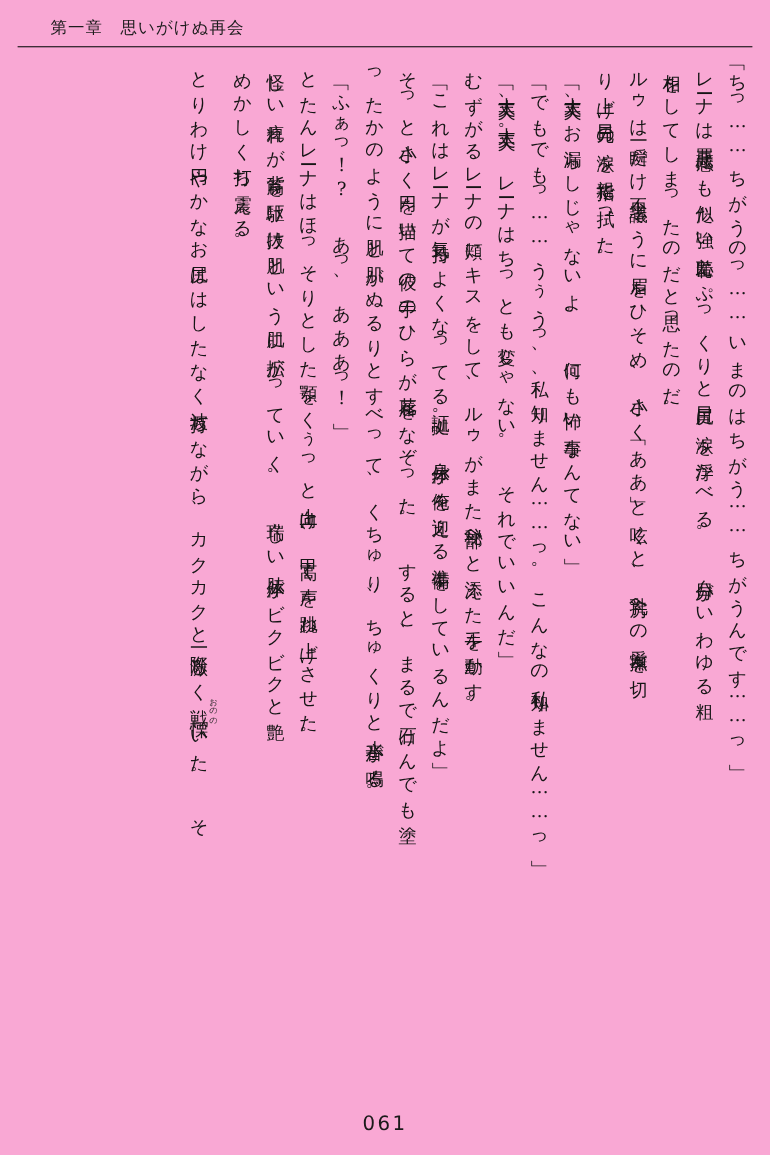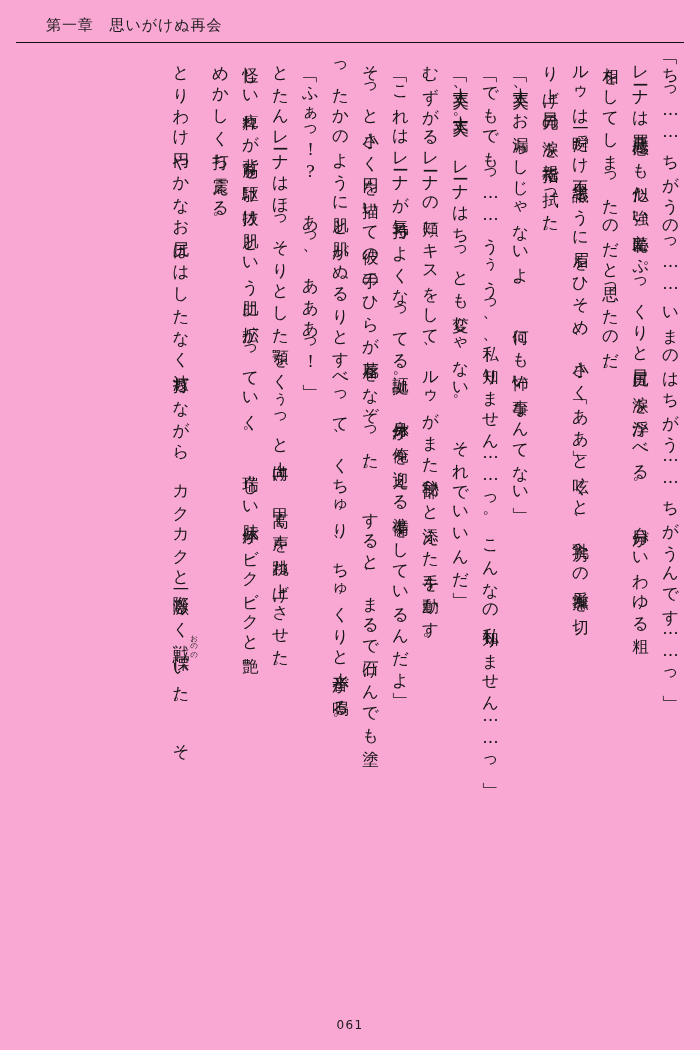--- a/index.html
+++ b/index.html
@@ -74,21 +74,21 @@
     font-size: 7.5px;
     letter-spacing: 0.02em;
     color: #222;
   }
   .page-number {
     position: absolute;
     bottom: 18px;
     left: 0;
     right: 0;
     text-align: center;
-    font-size: 12px;
+    font-size: 18px;
     letter-spacing: 0.12em;
     color: #1a1a1a;
     font-family: "DejaVu Sans", "Liberation Sans", sans-serif;
   }
 </style>
 </head>
 <body>
 
 <div class="page">
 

